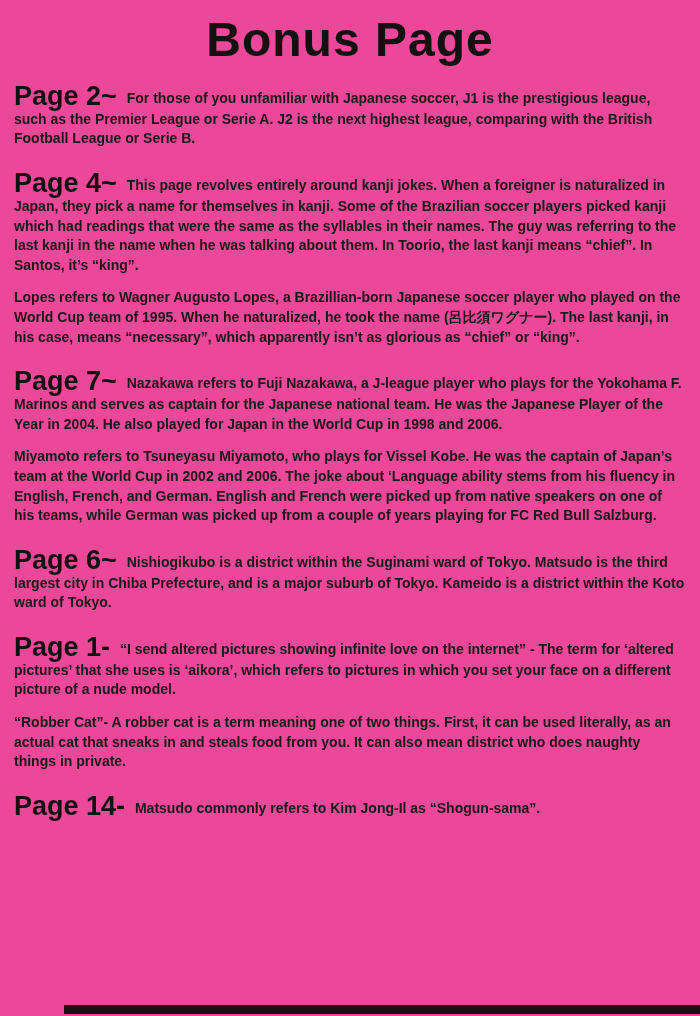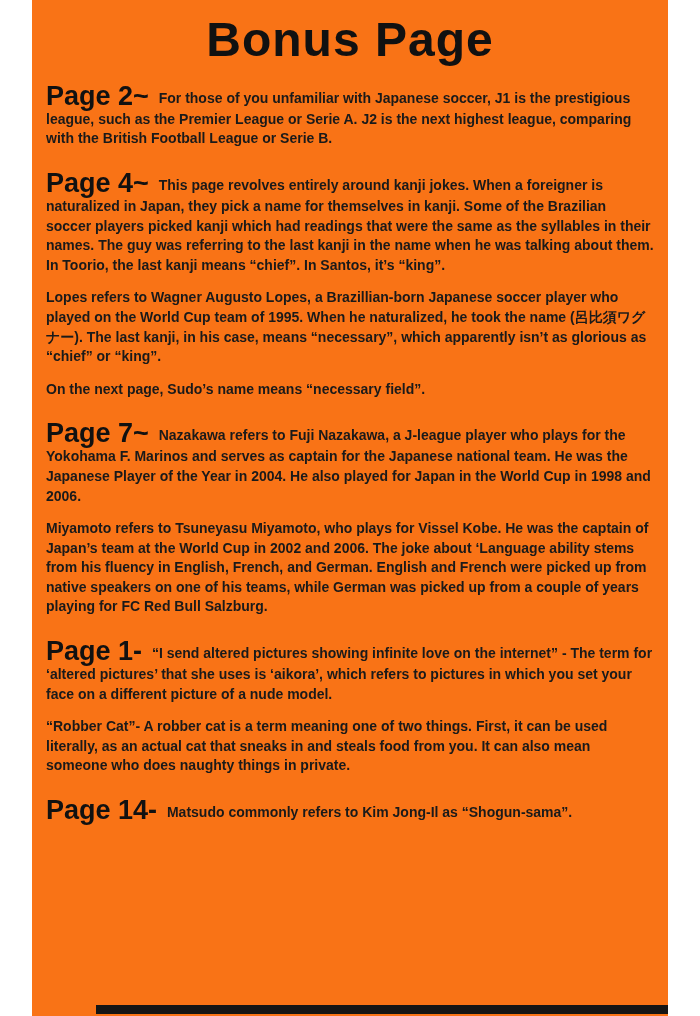--- a/index.html
+++ b/index.html
@@ -1,21 +1,21 @@
 <!DOCTYPE html>
 <html><head>
 <meta charset="utf-8">
 <style>
   html, body { margin: 0; padding: 0; background: #ffffff; }
   .page {
     position: relative;
-    width: 636px;
+    width: 700px;
     height: 1016px;
     margin: 0 auto;
-    background: #f97316;
+    background: #ec4899;
     overflow: hidden;
     font-family: "Liberation Sans", sans-serif;
     color: #161616;
   }
   .title {
     margin: 14px 0 16px 0;
     text-align: center;
     font-size: 48px;
     line-height: 1.1;
     font-weight: bold;
@@ -59,28 +59,30 @@
 
 <div class="page">
   <h1 class="title">Bonus Page</h1>
   <div class="content" id="sections">
       <div class="section">
         <p class="para"><span class="heading">Page 2~</span><span> For those of you unfamiliar with Japanese soccer, J1 is the prestigious league, such as the Premier League or Serie A. J2 is the next highest league, comparing with the British Football League or Serie B.</span></p>
       </div>
       <div class="section">
         <p class="para"><span class="heading">Page 4~</span><span> This page revolves entirely around kanji jokes. When a foreigner is naturalized in Japan, they pick a name for themselves in kanji. Some of the Brazilian soccer players picked kanji which had readings that were the same as the syllables in their names. The guy was referring to the last kanji in the name when he was talking about them. In Toorio, the last kanji means “chief”. In Santos, it’s “king”.</span></p>
         <p class="para">Lopes refers to Wagner Augusto Lopes, a Brazillian-born Japanese soccer player who played on the World Cup team of 1995. When he naturalized, he took the name (呂比須ワグナー). The last kanji, in his case, means “necessary”, which apparently isn’t as glorious as “chief” or “king”.</p>
-        <p class="para">On the next page, Sudo’s name means “necessary field”.</p>
       </div>
       <div class="section">
         <p class="para"><span class="heading">Page 7~</span><span> Nazakawa refers to Fuji Nazakawa, a J-league player who plays for the Yokohama F. Marinos and serves as captain for the Japanese national team. He was the Japanese Player of the Year in 2004. He also played for Japan in the World Cup in 1998 and 2006.</span></p>
         <p class="para">Miyamoto refers to Tsuneyasu Miyamoto, who plays for Vissel Kobe. He was the captain of Japan’s team at the World Cup in 2002 and 2006. The joke about ‘Language ability stems from his fluency in English, French, and German. English and French were picked up from native speakers on one of his teams, while German was picked up from a couple of years playing for FC Red Bull Salzburg.</p>
       </div>
       <div class="section">
+        <p class="para"><span class="heading">Page 6~</span><span> Nishiogikubo is a district within the Suginami ward of Tokyo. Matsudo is the third largest city in Chiba Prefecture, and is a major suburb of Tokyo. Kameido is a district within the Koto ward of Tokyo.</span></p>
+      </div>
+      <div class="section">
         <p class="para"><span class="heading">Page 1-</span><span> “I send altered pictures showing infinite love on the internet” - The term for ‘altered pictures’ that she uses is ‘aikora’, which refers to pictures in which you set your face on a different picture of a nude model.</span></p>
-        <p class="para">“Robber Cat”- A robber cat is a term meaning one of two things. First, it can be used literally, as an actual cat that sneaks in and steals food from you. It can also mean someone who does naughty things in private.</p>
+        <p class="para">“Robber Cat”- A robber cat is a term meaning one of two things. First, it can be used literally, as an actual cat that sneaks in and steals food from you. It can also mean district who does naughty things in private.</p>
       </div>
       <div class="section">
         <p class="para"><span class="heading">Page 14-</span><span> Matsudo commonly refers to Kim Jong-Il as “Shogun-sama”.</span></p>
       </div>
     </div>
   <div class="bottom-bar"></div>
 </div>
 
 </body></html>

